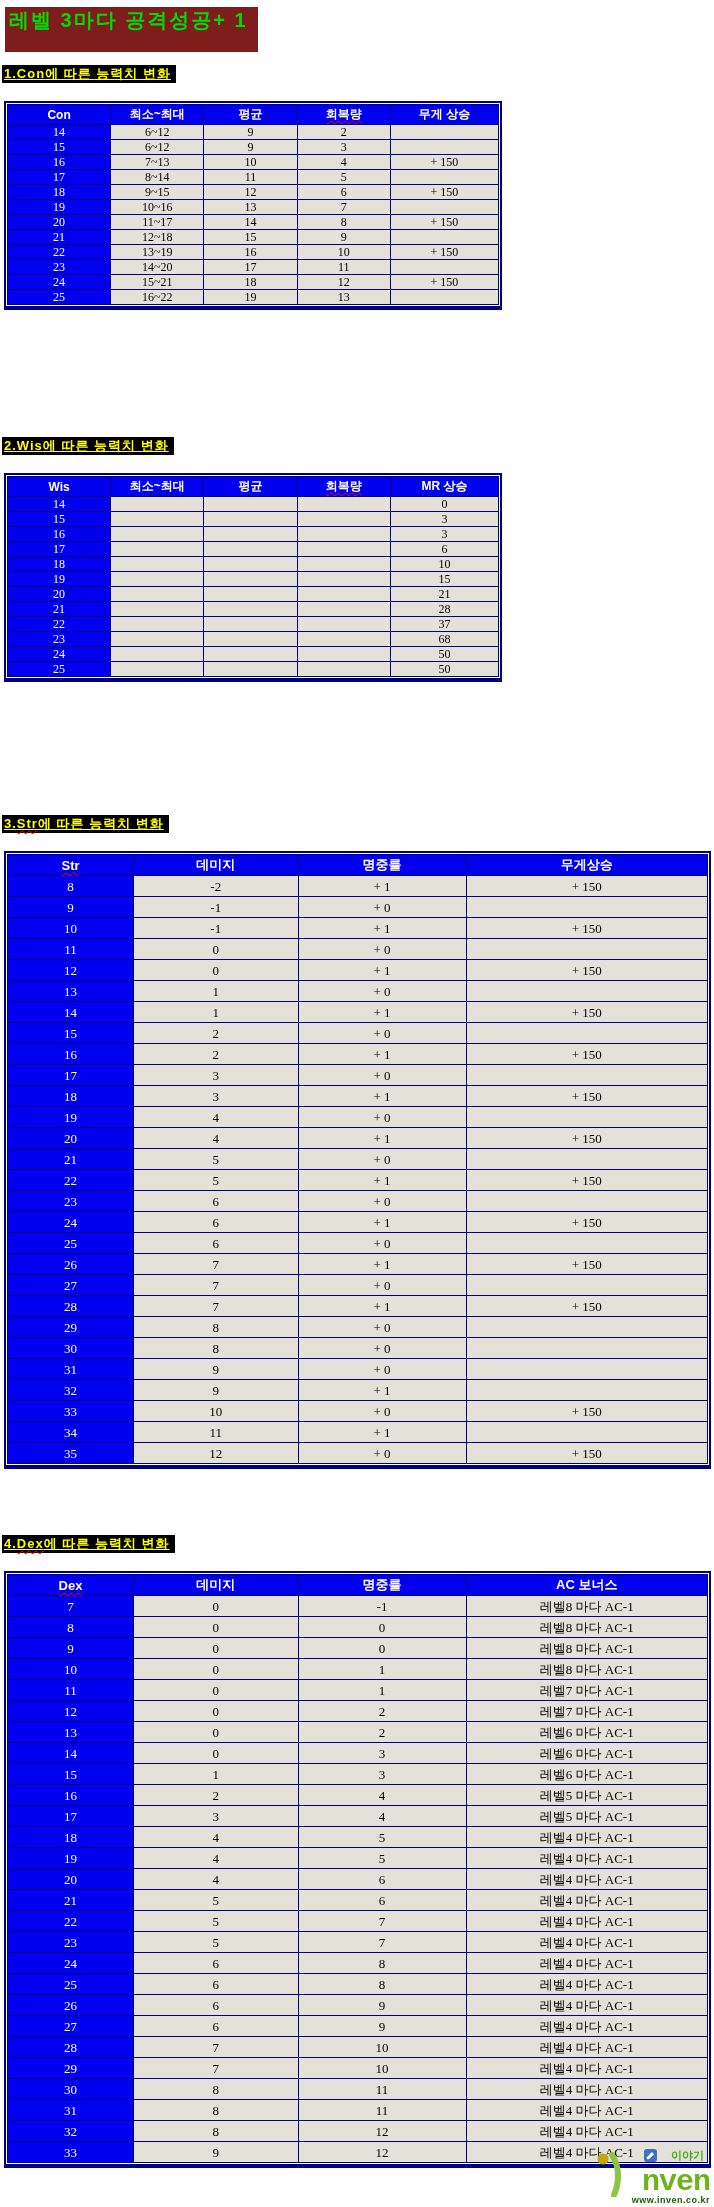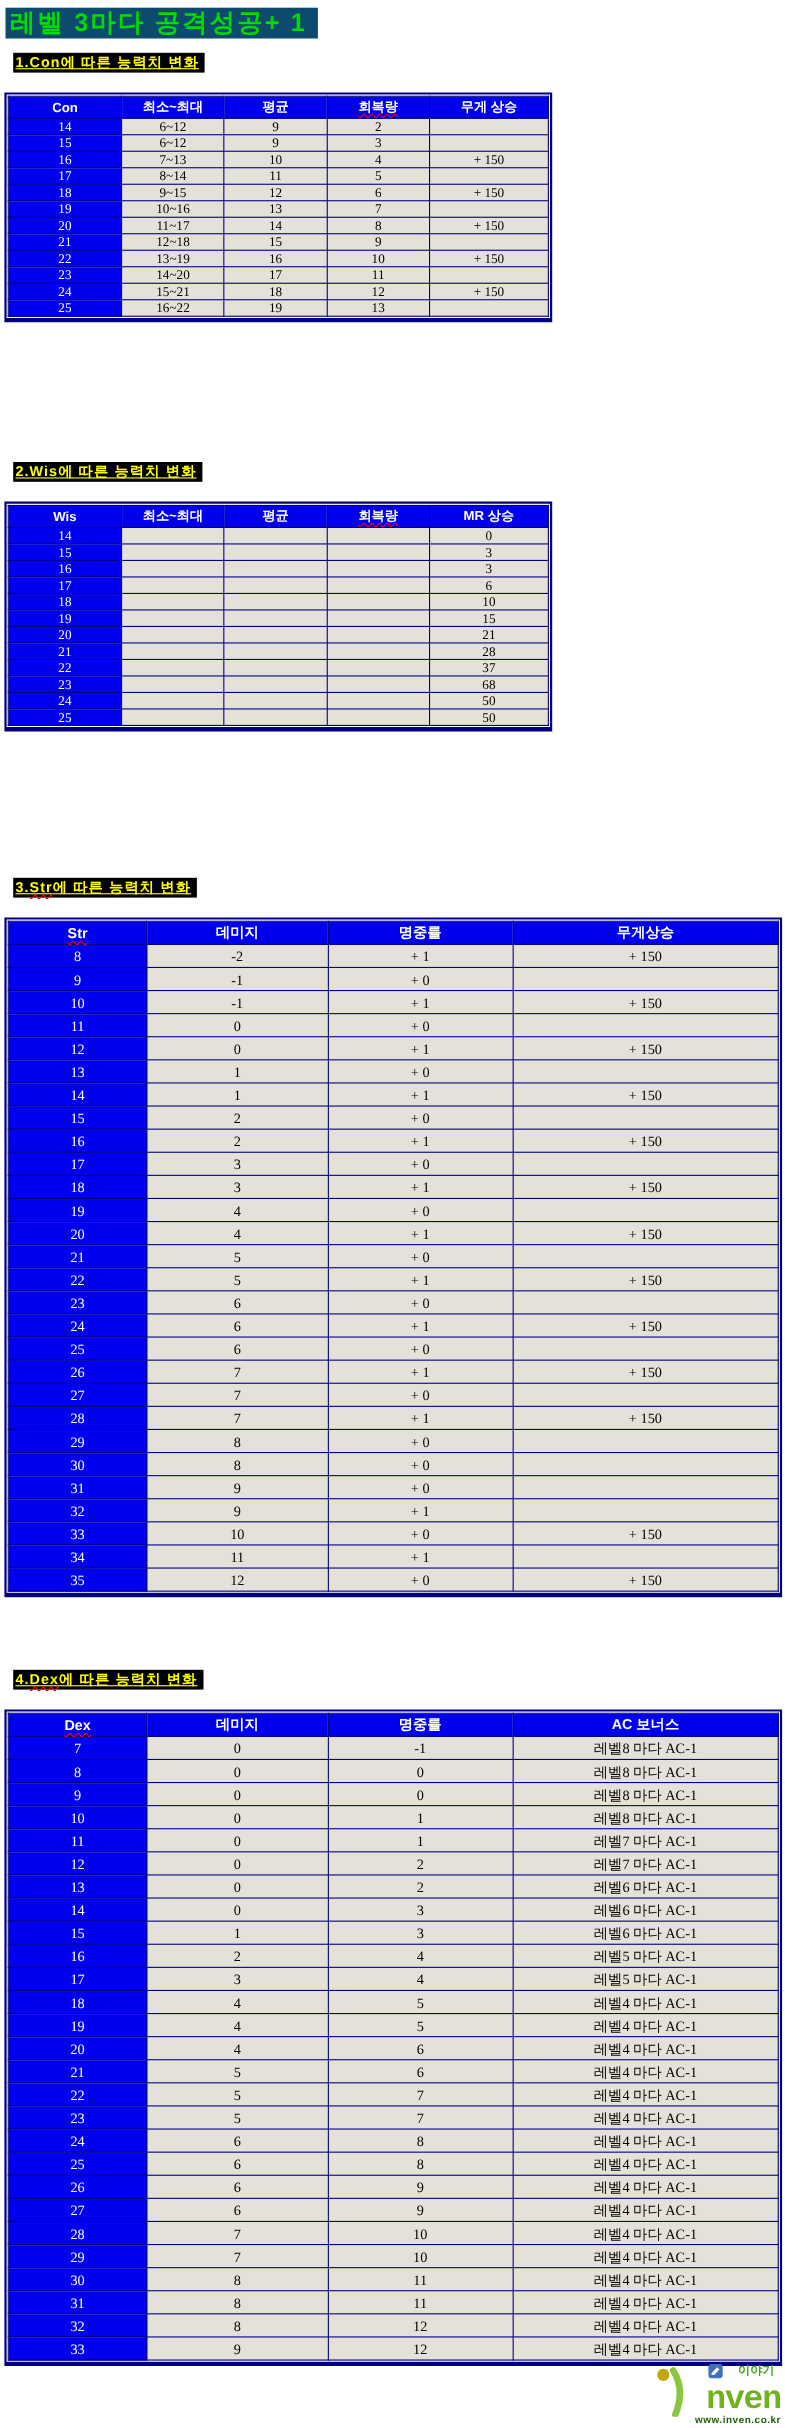--- a/index.html
+++ b/index.html
@@ -13,29 +13,29 @@
   }
   *{box-sizing:border-box;}
   html,body{margin:0;padding:0;}
   body{
     width:714px;height:2207px;overflow:hidden;background:#ffffff;position:relative;
     font-family:"Liberation Sans","DejaVu Sans",sans-serif;
   }
   
   .banner{padding-top:7px;margin-left:5px;}
   .banner-line{
-    display:table;background:#0c4a6e;color:var(--banner-green);
-    font-size:23px;font-weight:bold;line-height:23px;letter-spacing:2px;
-    padding:2px 10px 3px 4px;margin-bottom:3px;
+    display:table;background:#7f1d1d;color:var(--banner-green);
+    font-size:20px;font-weight:bold;line-height:23px;letter-spacing:2px;
+    padding:2px 10px 20px 4px;margin-bottom:3px;
   }
   
   .sec-title{
     display:table;background:#000;color:var(--title-yellow);
     font-size:13px;font-weight:bold;line-height:15px;letter-spacing:1px;
-    padding:1px 5px 2px 2px;margin:0 0 0 12px;
+    padding:1px 5px 2px 2px;margin:0 0 0 2px;
     text-decoration:underline;
   }
   .t1{margin-top:13px;}
   .sec2{margin-top:127px;}
   .sec3{margin-top:133px;}
   .sec4{margin-top:66px;}
   .spell{
     text-decoration-line:underline;
     text-decoration-style:wavy;
     text-decoration-color:var(--spell-red);

